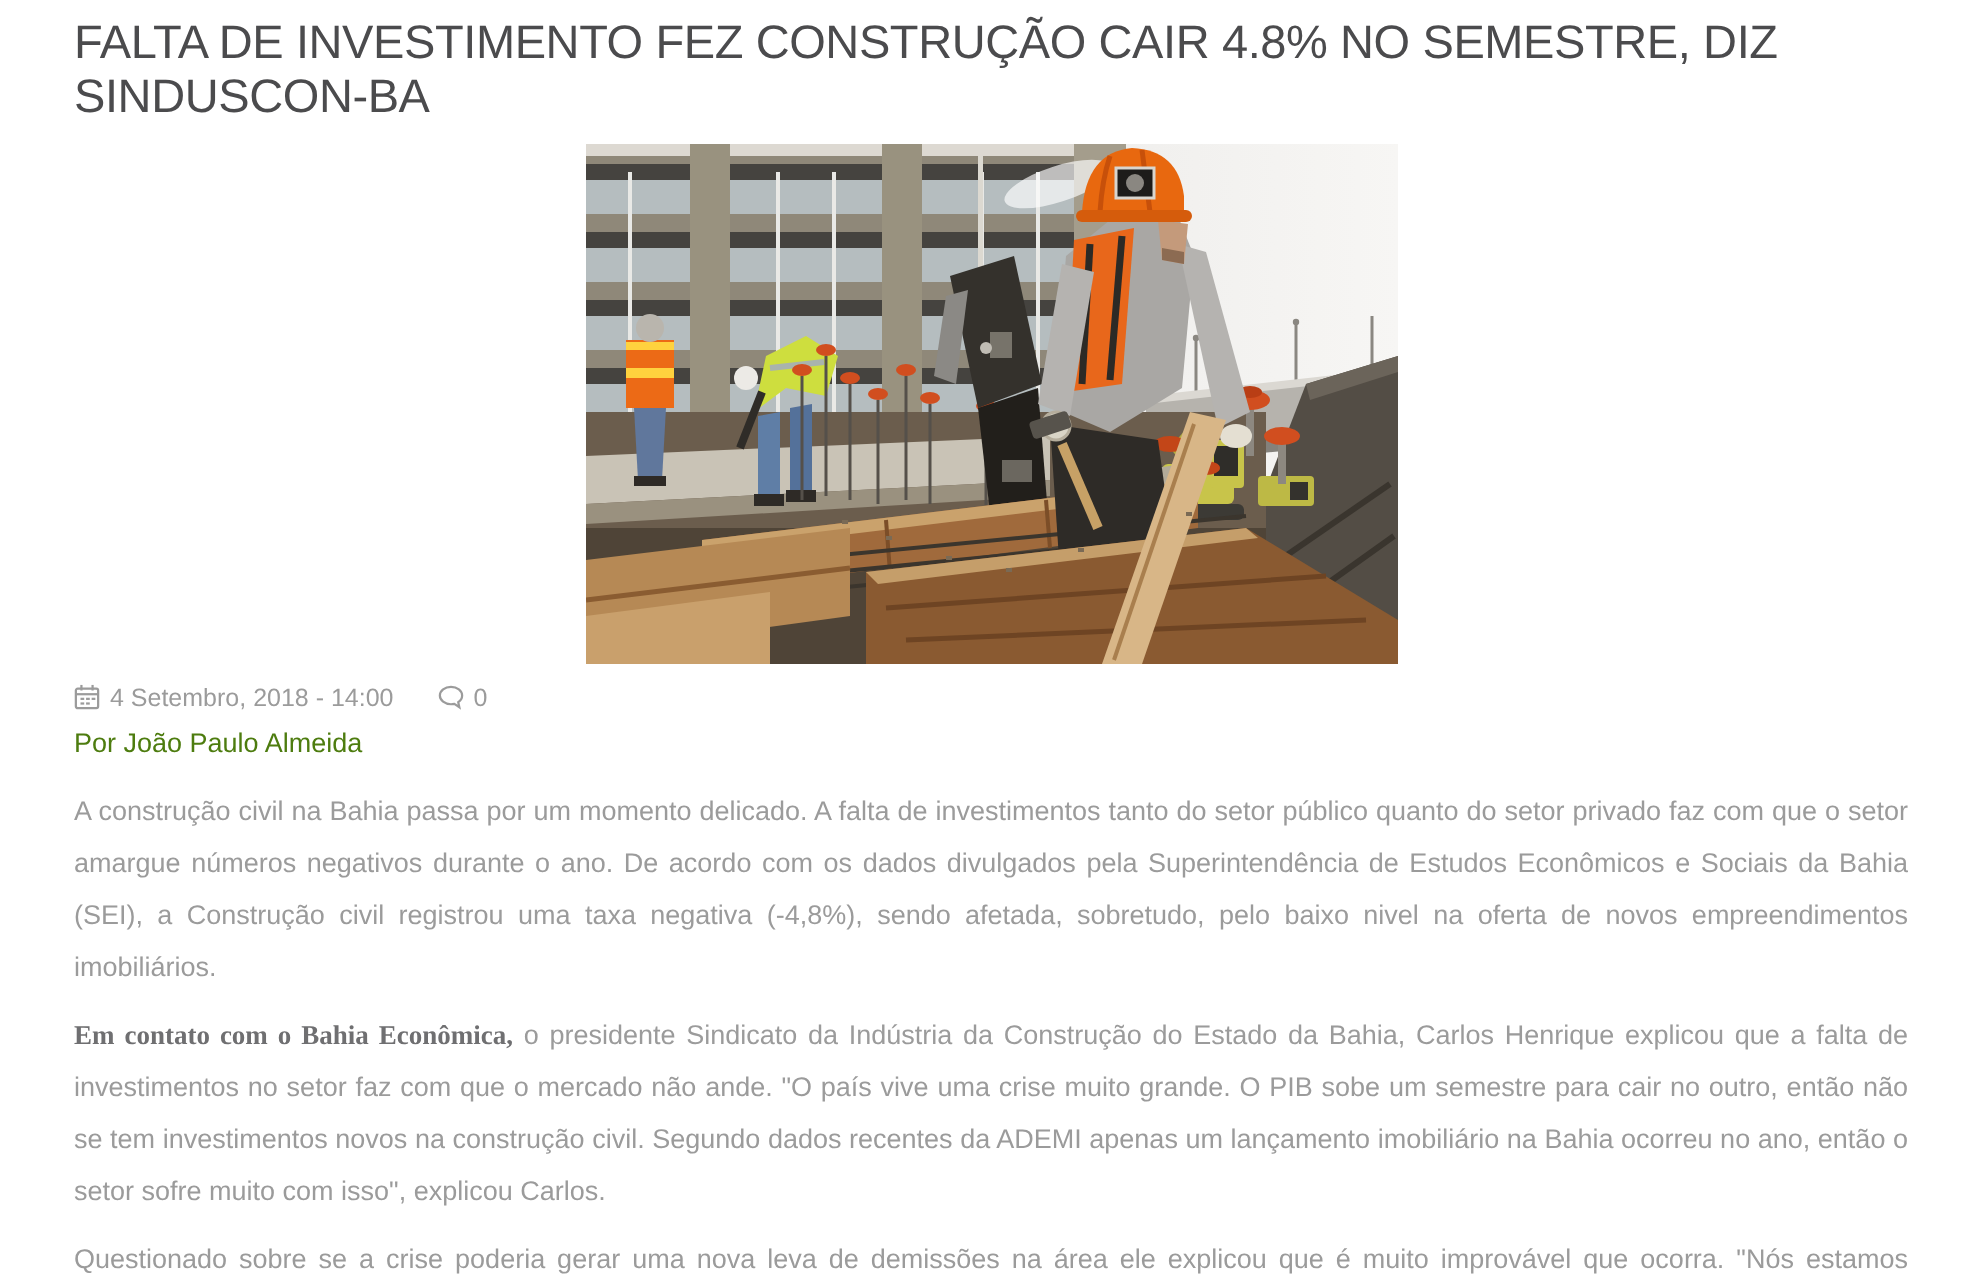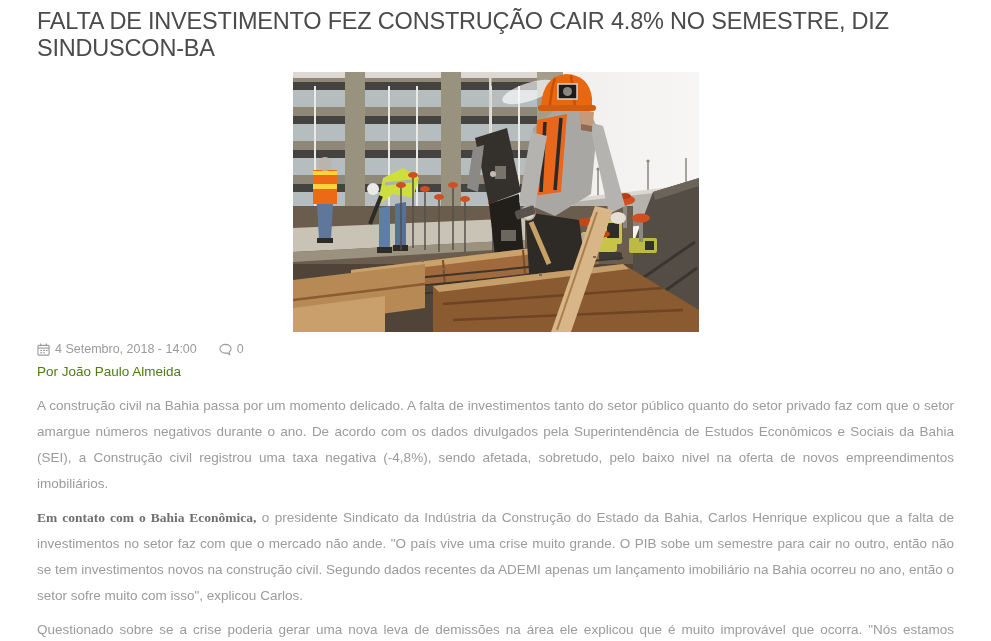--- a/index.html
+++ b/index.html
@@ -8,21 +8,21 @@
   .page { width:991px; height:641px; padding:8px 37px 0 37px; }
 
   .title { color:#4b4b4d; font-size:23.5px; line-height:27px; font-weight:500;
            letter-spacing:-0.2px; }
 
   .photo-wrap { width:406px; height:260px; margin:10px auto 0 auto; }
   .photo-wrap svg { display:block; width:406px; height:260px; }
 
   .meta-row { margin-top:10px; display:flex; align-items:center;
               color:#9b9b9b; font-size:12.5px; }
-  .meta-item { display:inline-flex; align-items:center; gap:5px; }
+  .meta-item { display:inline-flex; align-items:flex-start; gap:5px; }
   .meta-item + .meta-item { margin-left:22px; }
   .meta-icon { display:inline-block; width:13px; height:13px; }
   .meta-icon svg { display:block; width:13px; height:13px; }
 
   .byline { margin-top:8px; color:#4d7c0f; font-size:13.5px; }
 
   .body-text p { margin-top:14px; color:#9b9b9b; font-size:13.5px;
                  line-height:26px; text-align:justify; }
   .body-text p + p { margin-top:8px; }
   .lead-bold { font-weight:700; color:#6f6f71;font-family:Liberation Serif, serif; }

